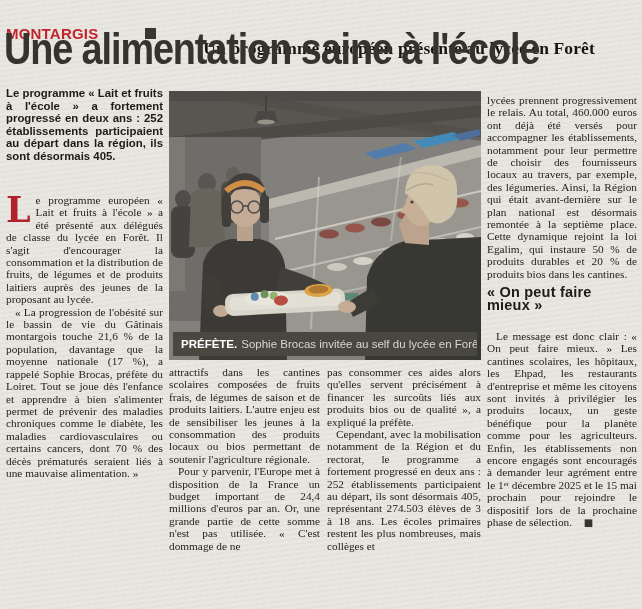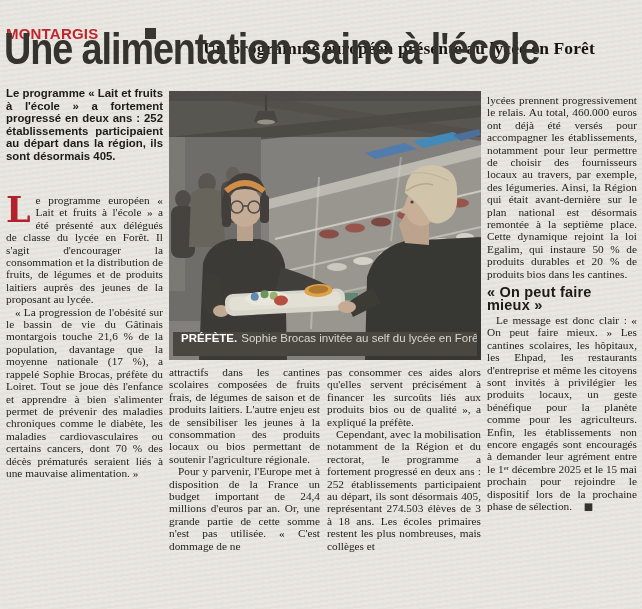--- a/index.html
+++ b/index.html
@@ -29,29 +29,29 @@
   .col p.indent{text-indent:9px;}
   .col1{left:6px;top:194px;width:157px;}
   .col2{left:169px;top:366px;width:151px;}
   .col3{left:327px;top:366px;width:154px;}
   .col4{left:487px;top:94px;width:150px;}
   .dropcap{
     float:left;font-family:"DejaVu Serif", serif;font-weight:bold;color:#b2222c;
     font-size:35px;line-height:29px;margin:1px 5px 0 0;
   }
   .subhead{
-    margin:6px 0 3px 0;font-family:"Liberation Sans", sans-serif;font-weight:bold;
+    margin:6px 0 19px 0;font-family:"Liberation Sans", sans-serif;font-weight:bold;
     font-size:14.5px;letter-spacing:.2px;color:#1d1b16;text-align:left;
   }
   .endmark{display:inline-block;color:#35332e;font-size:10px;font-family:"DejaVu Sans", sans-serif;}
   .photo{position:absolute;left:169px;top:91px;width:312px;height:269px;margin:0;background:#6f6d69;}
   .photo svg{display:block;}
   .caption{
     position:absolute;left:4px;right:4px;bottom:4px;height:24px;background:#49473f;
-    display:flex;padding:0 8px;white-space:nowrap;overflow:hidden;
+    display:flex;align-items:center;padding:0 8px;white-space:nowrap;overflow:hidden;
     font-family:"Liberation Sans", sans-serif;font-size:11.5px;
   }
   .cap-label{font-weight:bold;color:#ffffff;margin-right:4px;}
   .cap-text{color:#d9d7d0;}
 </style>
 </head>
 <body>
 
 <div class="page">
 

